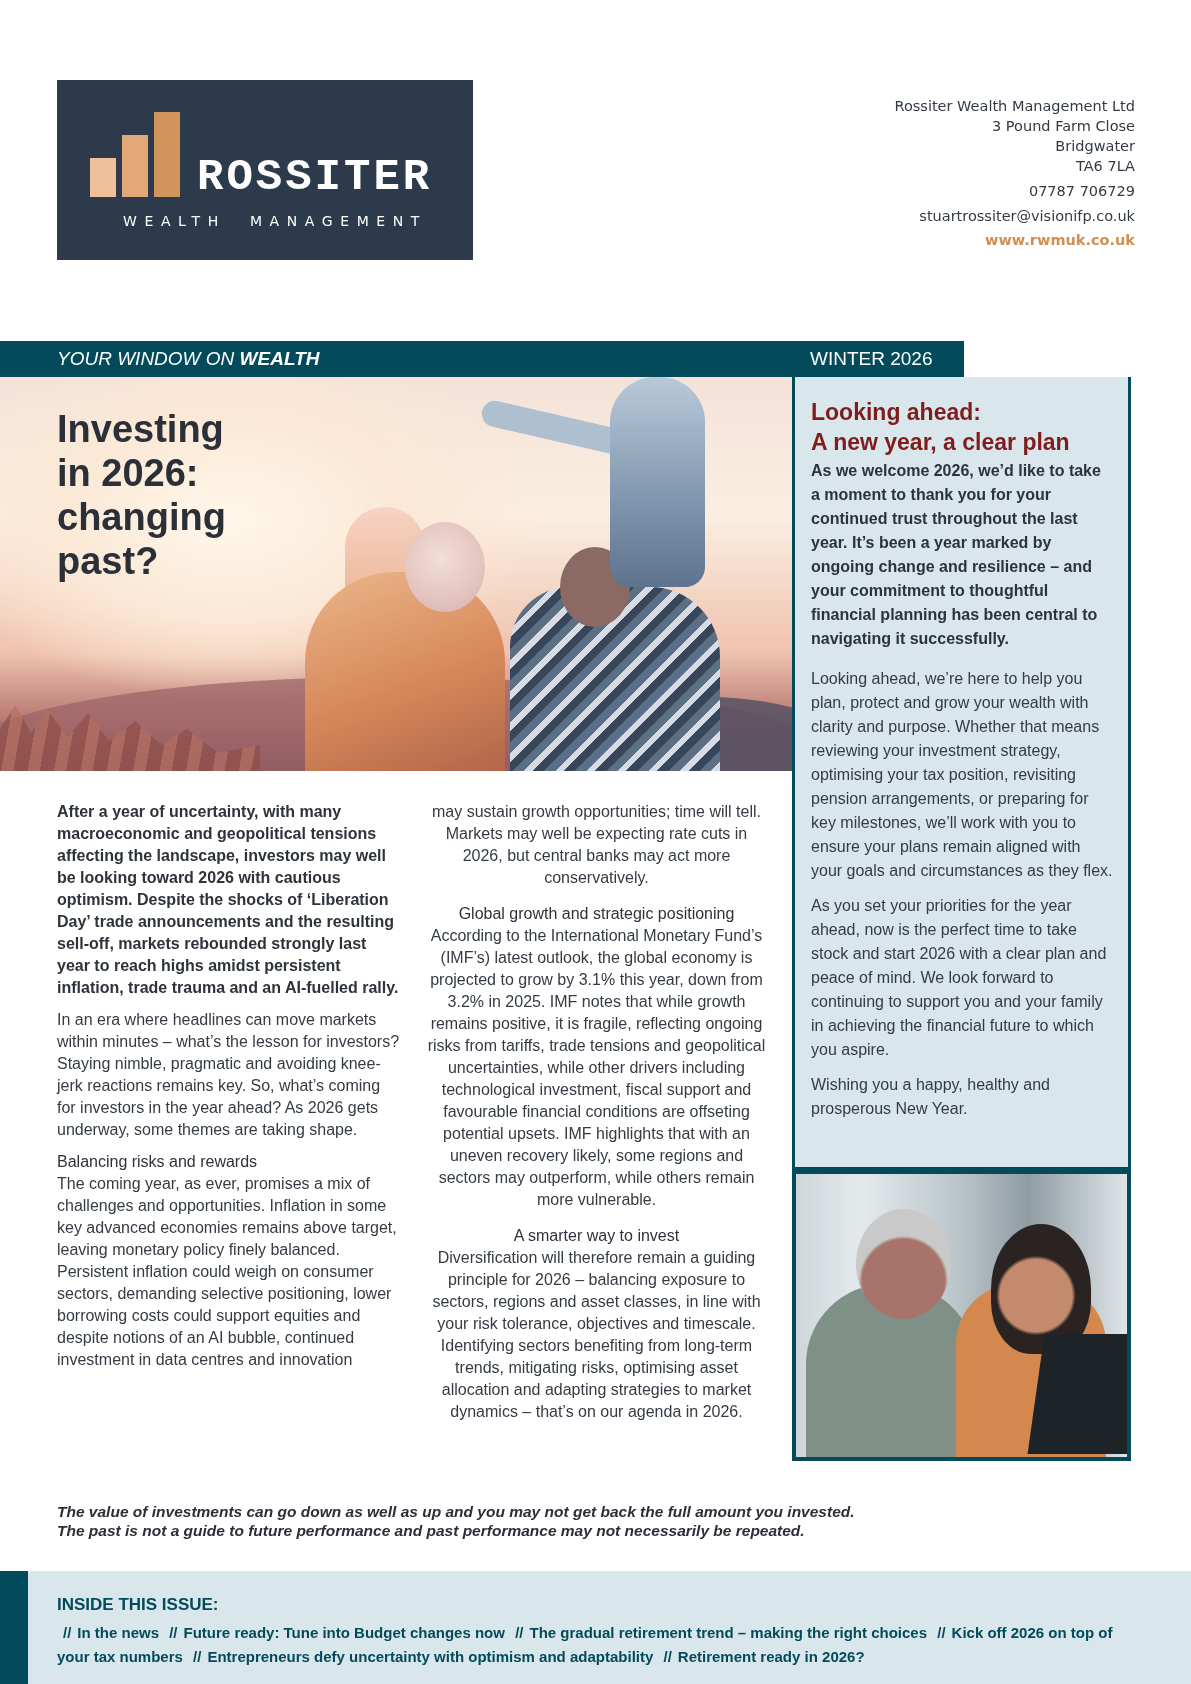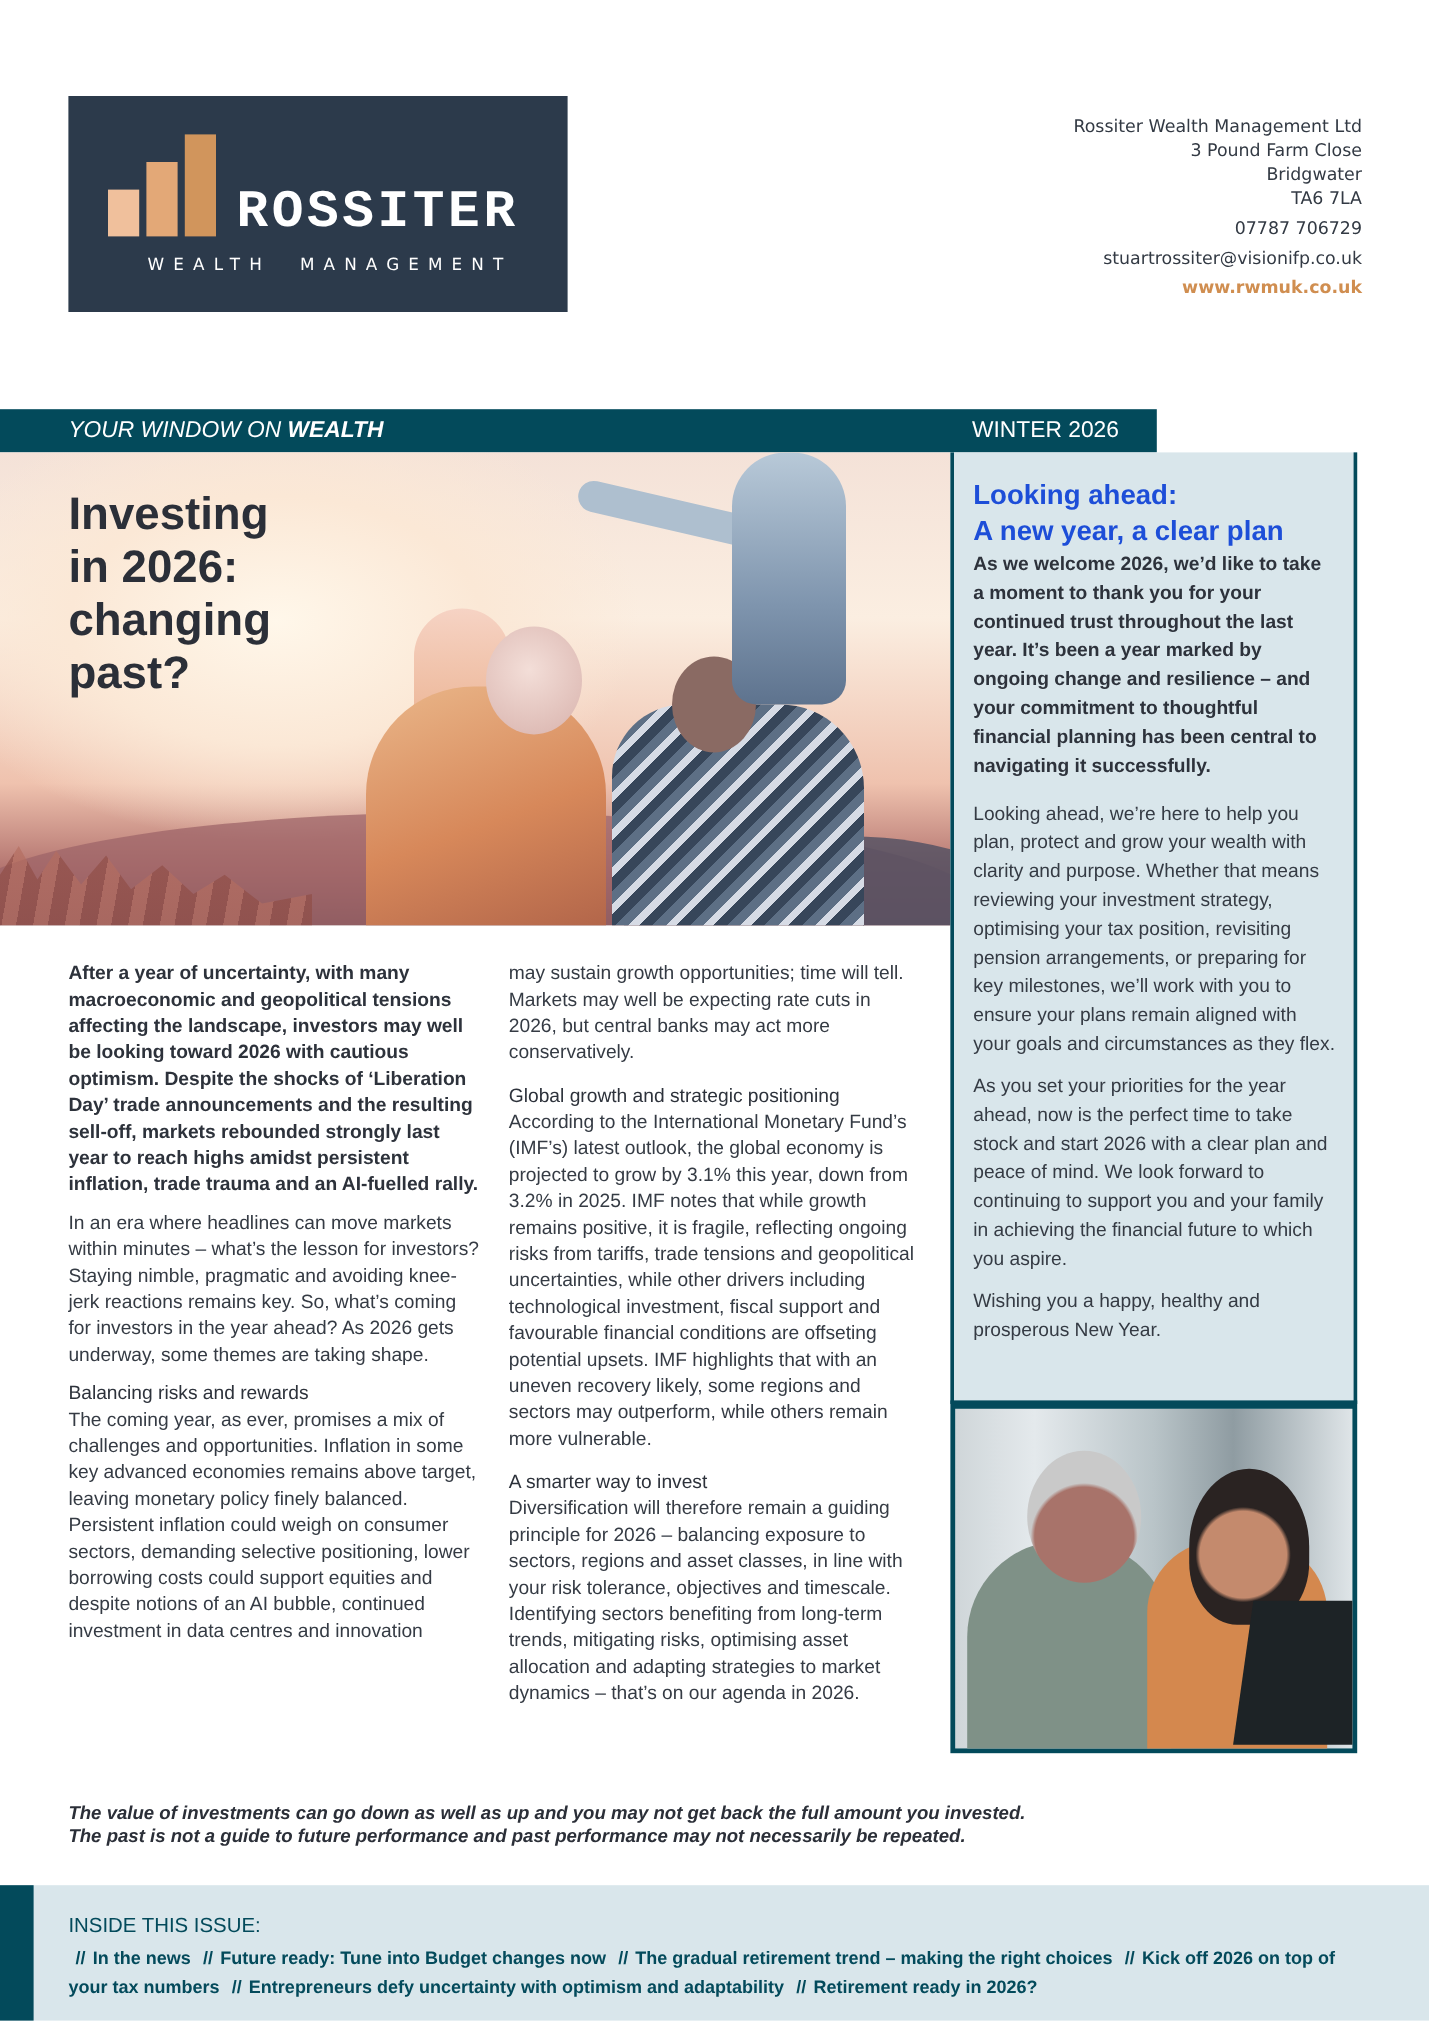--- a/index.html
+++ b/index.html
@@ -70,30 +70,30 @@
     position: absolute; left: 57px; top: 407px; width: 260px;
     font-size: 38px; line-height: 44px; font-weight: bold; color: #2b2f38;
   }
 
   
   .col { position: absolute; font-size: 16px; line-height: 22px; color: #353b44; }
   .col p { margin-bottom: 10px; }
   .col .lead { font-weight: bold; color: #2d323b; }
   .col h3 { font-size: 16px; font-weight: normal; color: #2d323b; line-height: 22px; }
   .col1 { left: 57px; top: 801px; width: 344px; }
-  .col2 { left: 424px; top: 801px; width: 345px; }
+  .col2 { left: 424px; top: 801px; width: 345px; text-align: center; }
   .col2 .cont { margin-bottom: 14px; }
 
   
   .sidebar {
     position: absolute; left: 792px; top: 377px; width: 339px; height: 793px;
     background: #d9e6eb; border: 3px solid #034a5b; border-top: none;
     padding: 20px 14px 0 16px;
   }
-  .sidebar h2 { font-size: 23px; line-height: 30px; font-weight: bold; color: #1d4ed8; margin-bottom: 2px; }
+  .sidebar h2 { font-size: 23px; line-height: 30px; font-weight: bold; color: #7f1d1d; margin-bottom: 2px; }
   .sidebar p { font-size: 16px; line-height: 24px; color: #353b44; margin-bottom: 11px; }
   .sidebar p.intro { font-weight: bold; color: #2d323b; margin-bottom: 16px; }
 
   .photo {
     position: absolute; left: 792px; top: 1170px; width: 339px; height: 291px;
     border: 4px solid #034a5b; overflow: hidden;
     background: linear-gradient(90deg, #cfd6d9 0%, #e4e9ec 20%, #b9c4c8 50%, #8f9ca2 70%, #dfe5e8 100%);
   }
   .photo .w1 { position: absolute; left: 10px; top: 110px; width: 170px; height: 200px; border-radius: 80px 80px 10px 10px; background: #7f9187; }
   .photo .w1h { position: absolute; left: 60px; top: 35px; width: 95px; height: 110px; border-radius: 50%;
@@ -105,21 +105,21 @@
 
   
   .disclaimer {
     position: absolute; left: 57px; top: 1502px; font-size: 15.5px; line-height: 19px;
     font-weight: bold; font-style: italic; color: #2b2f38;
   }
 
   
   .inside { position: absolute; left: 0; top: 1571px; width: 1191px; height: 113px; background: #d9e6eb; }
   .inside .edge { position: absolute; left: 0; top: 0; width: 28px; height: 113px; background: #034a5b; }
-  .inside .title { position: absolute; left: 57px; top: 24px; font-size: 17px; font-weight: normal; color: #034a5b; }
+  .inside .title { position: absolute; left: 57px; top: 24px; font-size: 17px; font-weight: bold; color: #034a5b; }
   .inside .list { position: absolute; left: 57px; top: 50px; width: 1060px; font-size: 15px; line-height: 24px; font-weight: bold; color: #034a5b; }
   .inside .list .item { white-space: nowrap; }
   .inside .list .sep { padding: 0 6px; font-weight: bold; }
 </style>
 </head>
 <body>
 
 <div class="logo">
   <div class="bar b1"></div>
   <div class="bar b2"></div>

